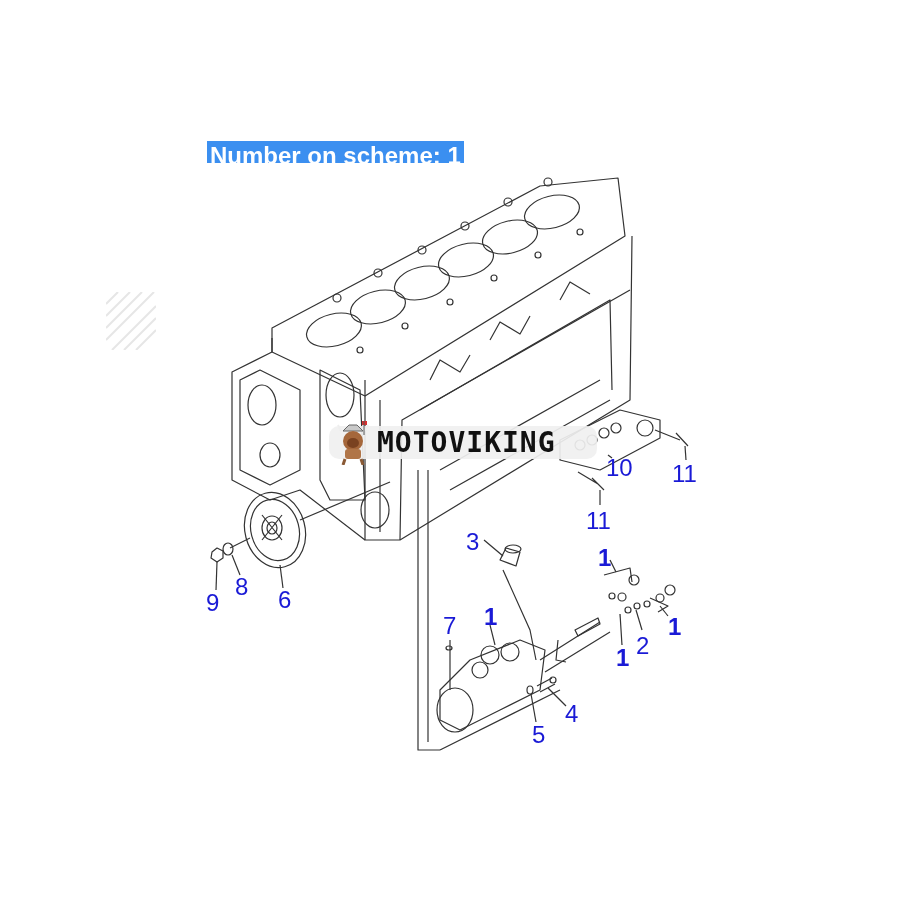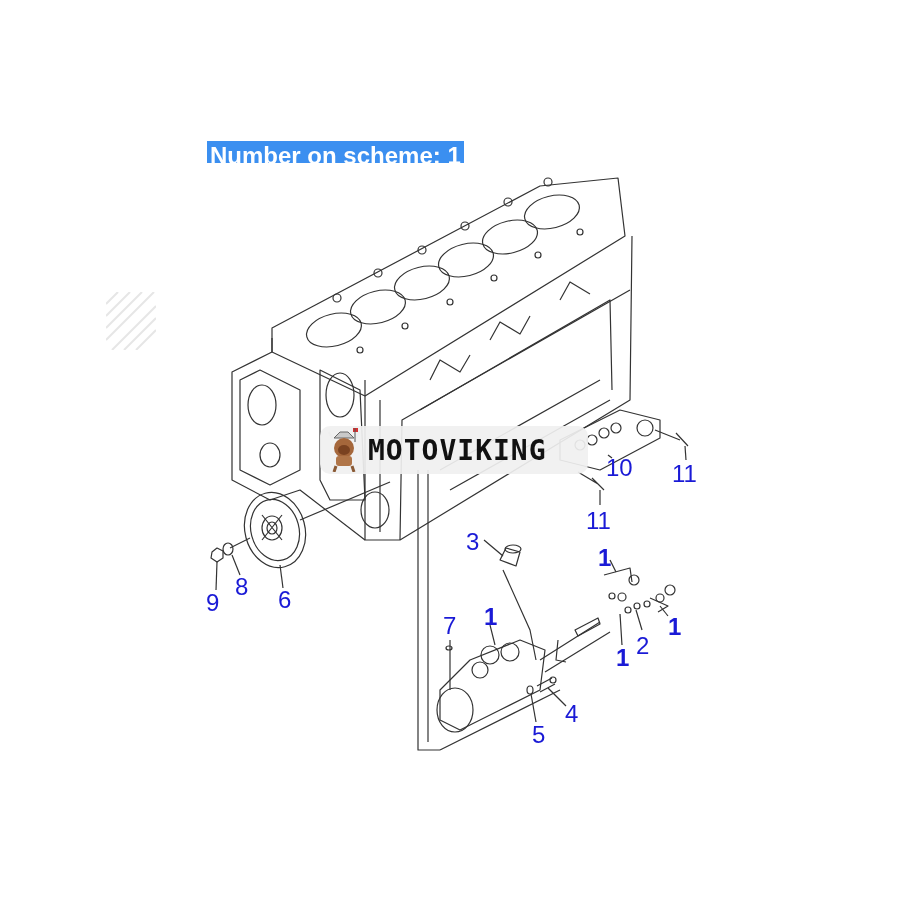--- a/index.html
+++ b/index.html
@@ -9,21 +9,21 @@
     background: #3b8ff0; color: #ffffff; font-weight: bold; font-size: 24px;
     line-height: 30px; padding: 0 3px; white-space: nowrap;
   }
   svg.drawing { position: absolute; left: 0; top: 0; }
   .callout {
     position: absolute; color: #1a1ad6; font-size: 24px; line-height: 20px;
     font-family: "Liberation Sans", sans-serif;
   }
   .callout.bold { font-weight: bold; }
   .watermark {
-    position: absolute; left: 320px; top: 426px; width: 268px; height: 48px;
+    position: absolute; left: 329px; top: 426px; width: 268px; height: 33px;
     background: rgba(240,240,240,0.92); border-radius: 10px;
     display: flex; align-items: center;
   }
   .wm-logo { width: 38px; height: 44px; margin-left: 6px; position: relative; }
   .wm-text {
     font-family: "DejaVu Sans Mono", monospace; font-weight: bold; font-size: 28px;
     color: #111111; letter-spacing: 1px; margin-left: 4px;
   }
   .hatch { position: absolute; left: 106px; top: 292px; width: 50px; height: 58px; }
 </style>

